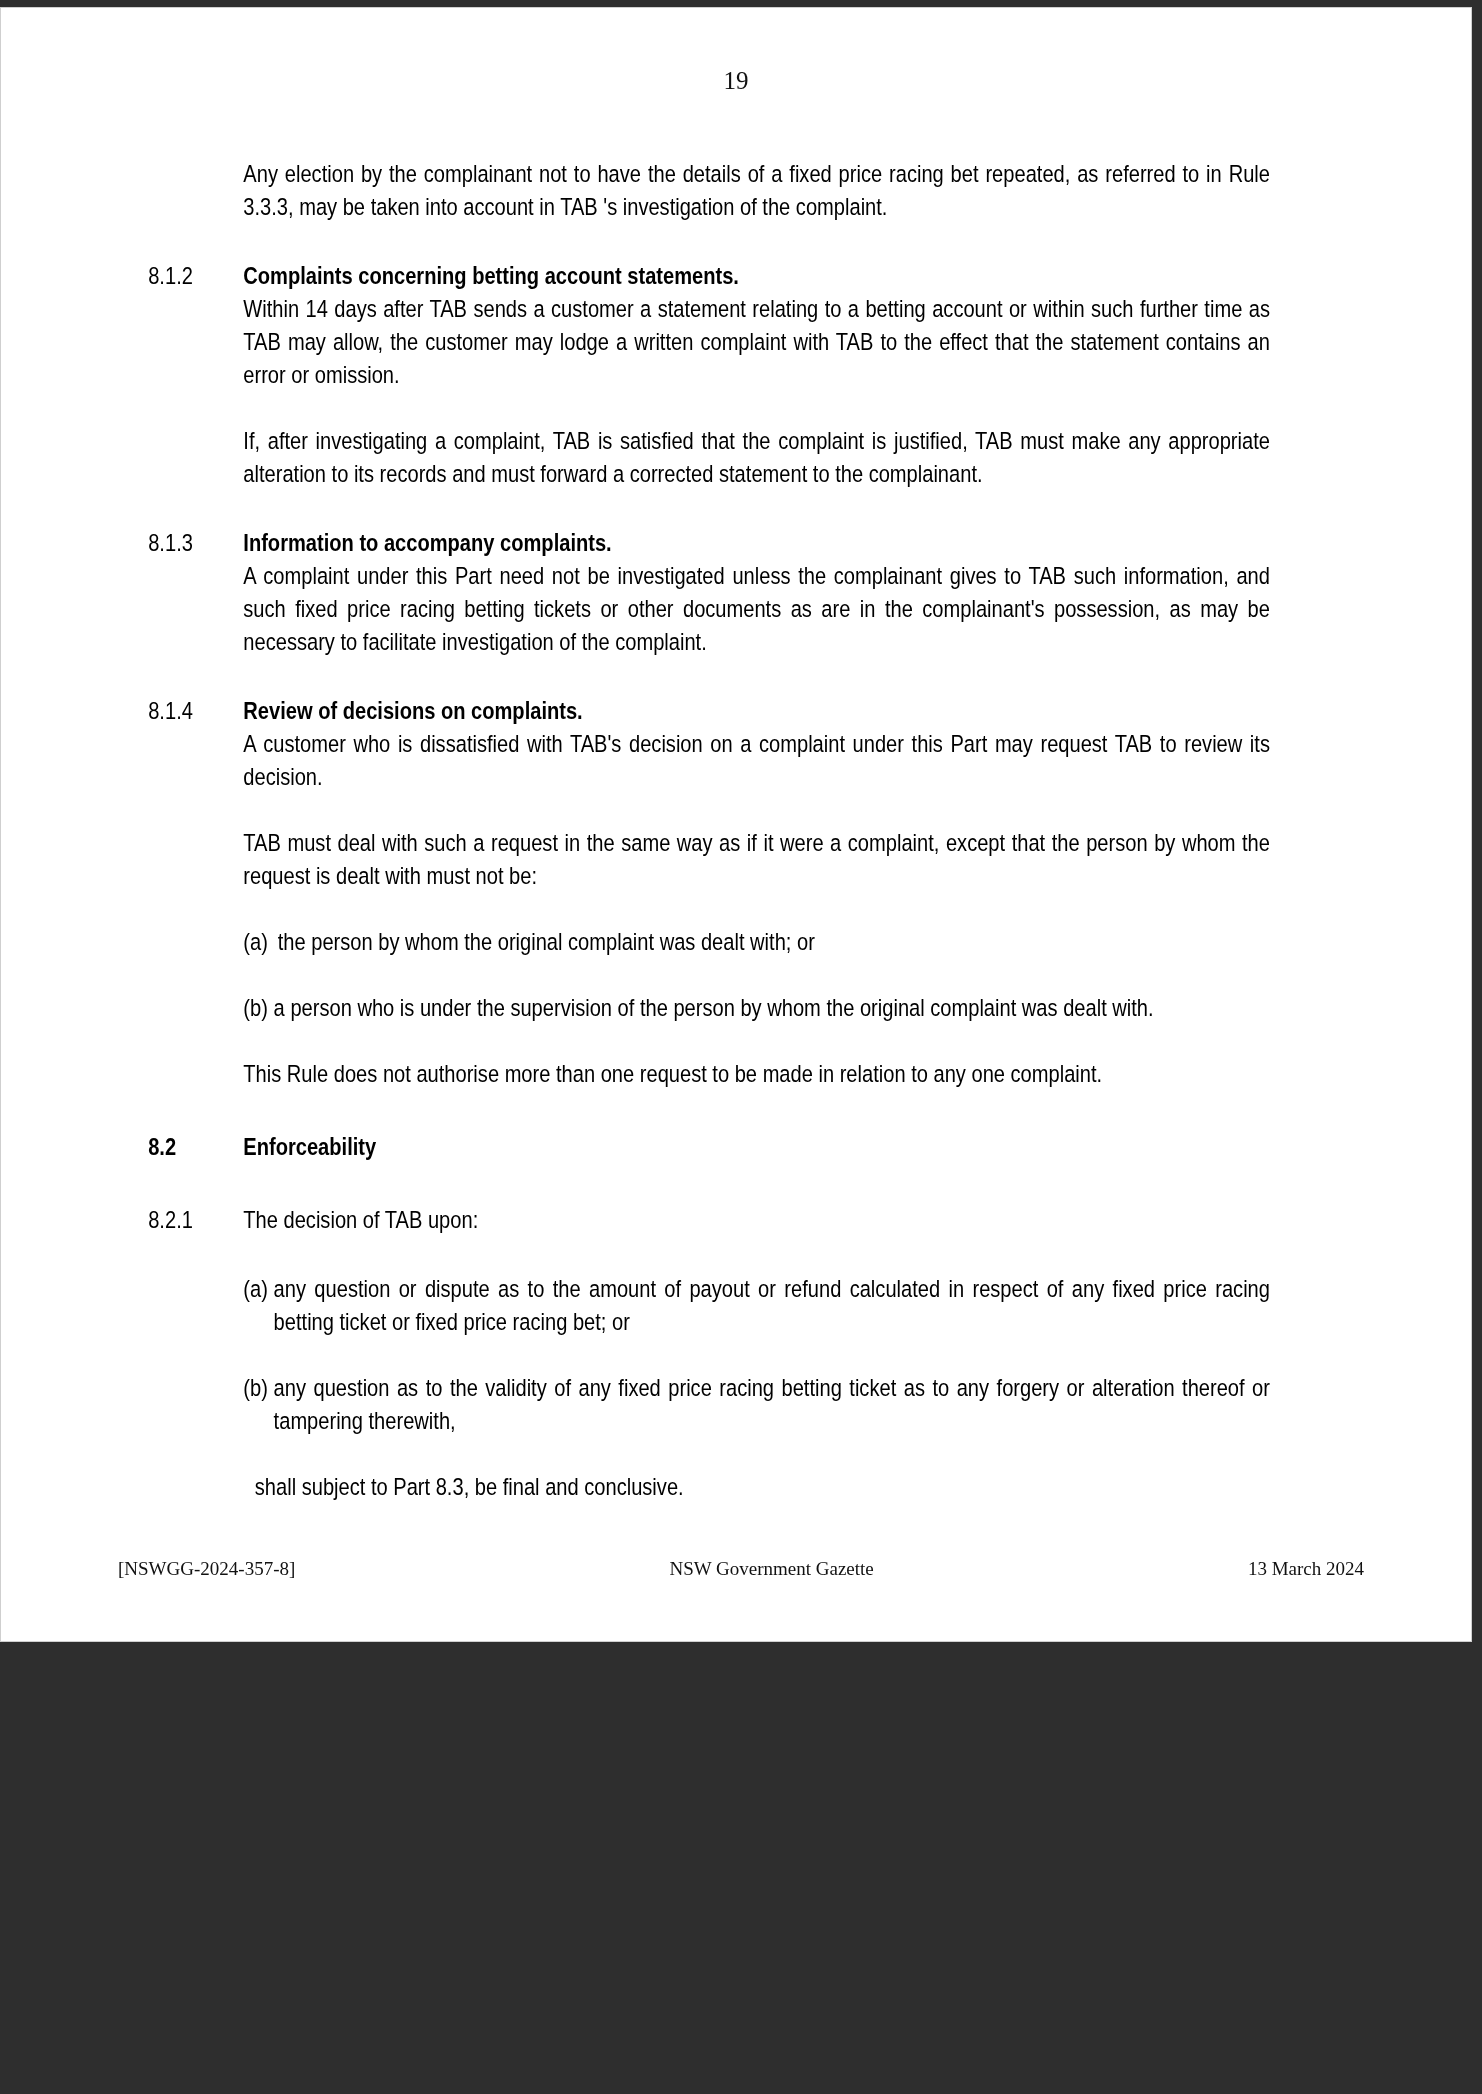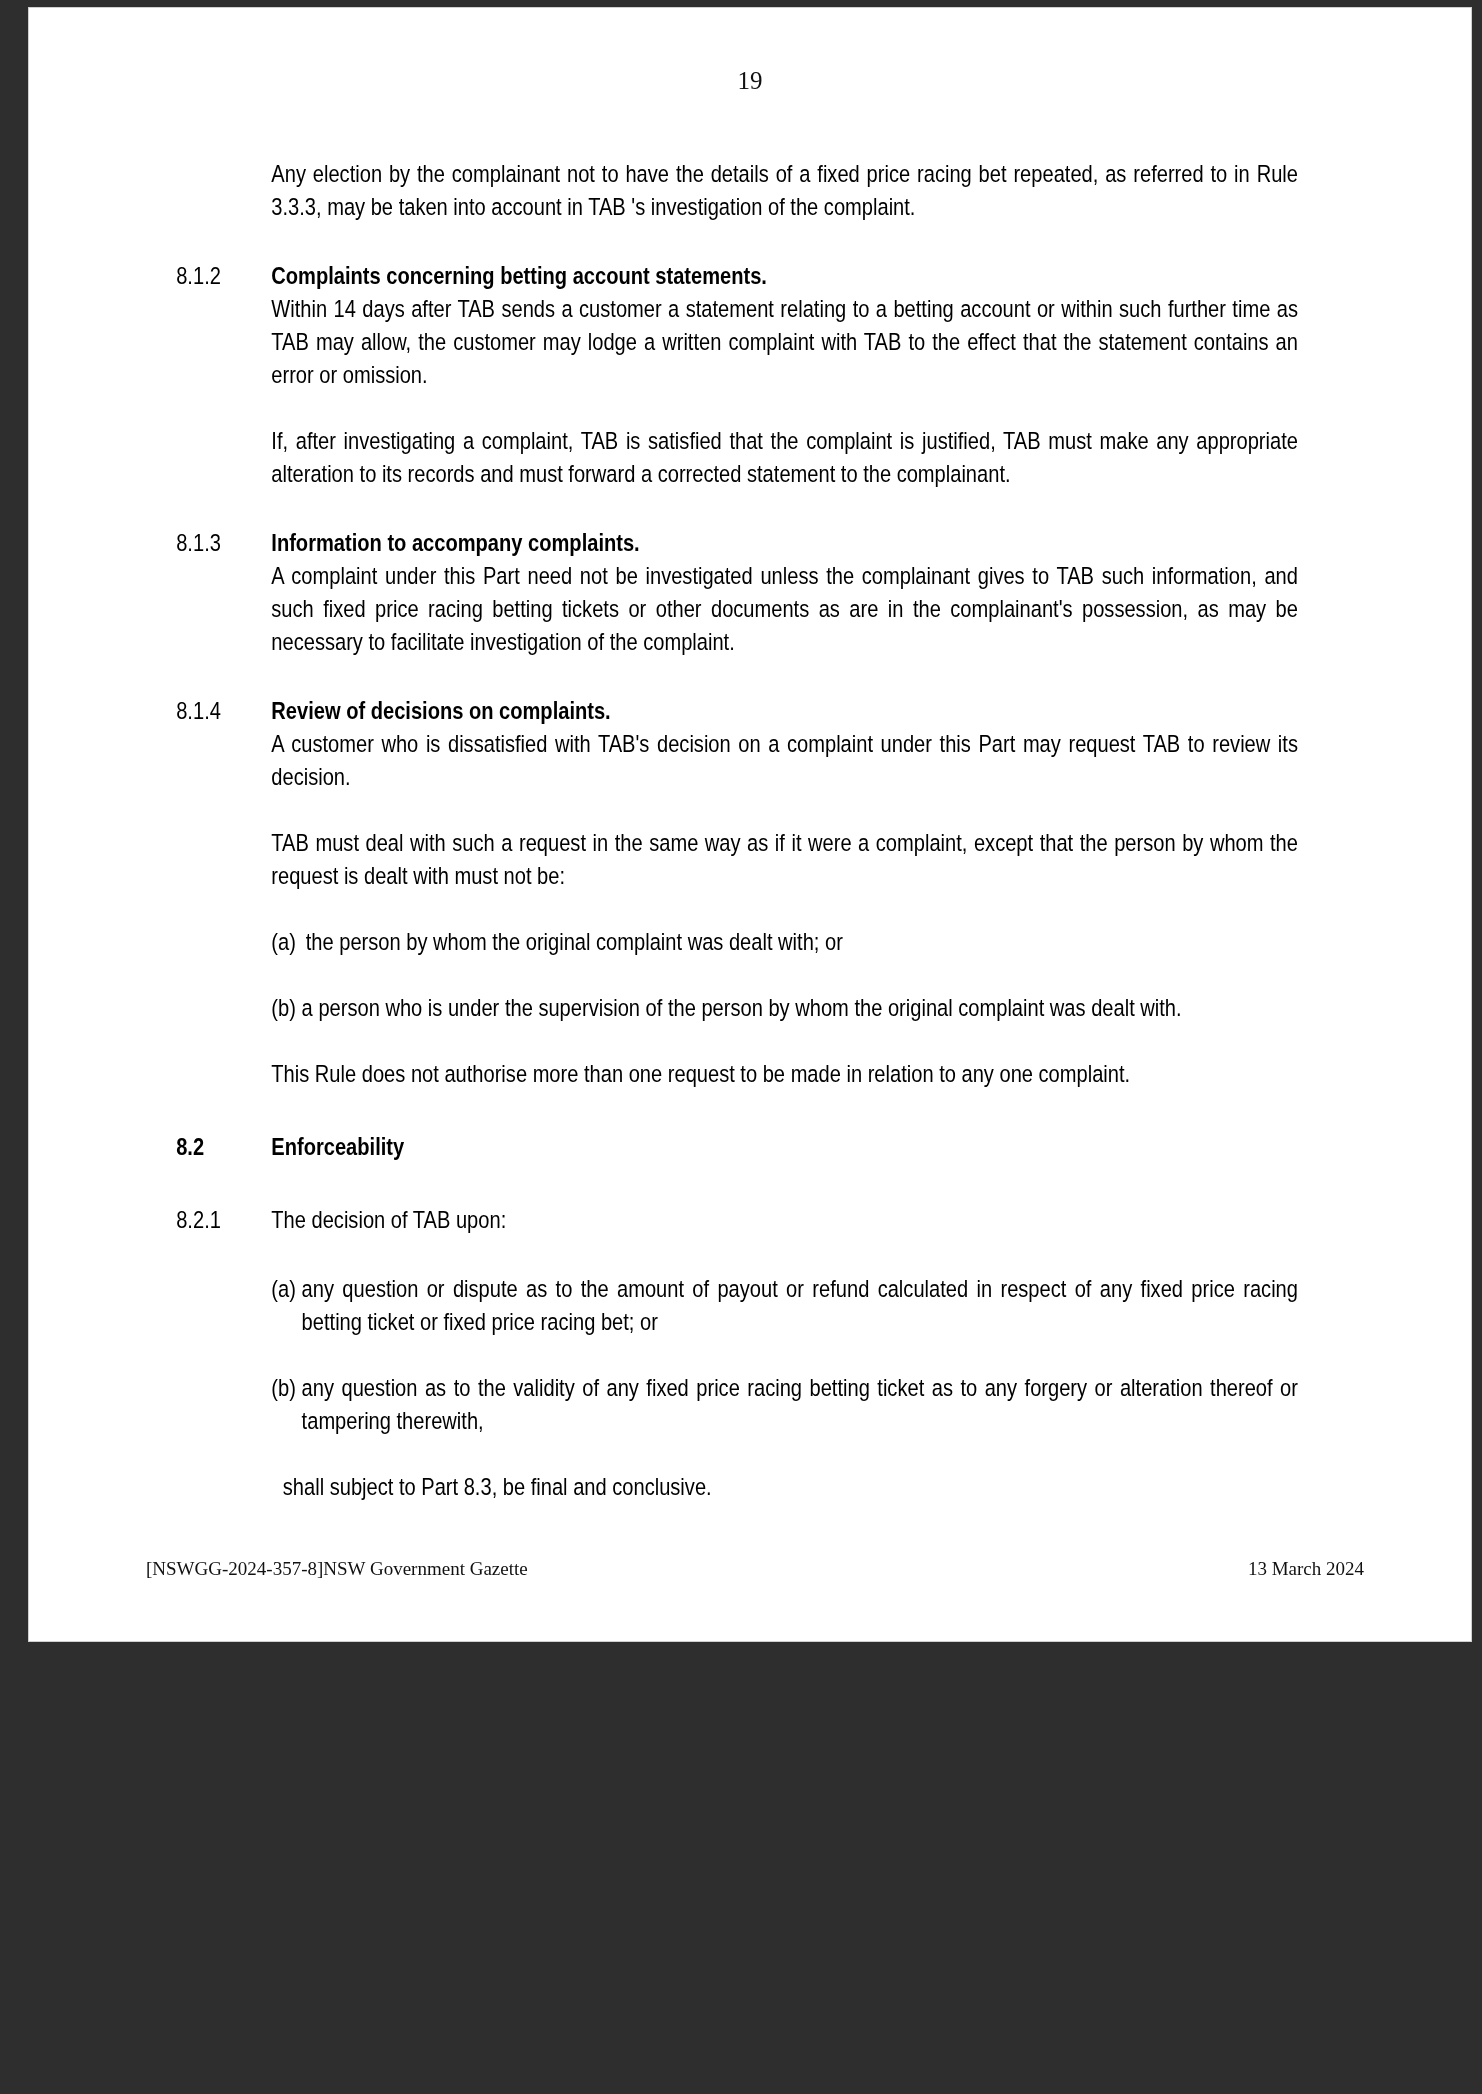--- a/index.html
+++ b/index.html
@@ -12,21 +12,21 @@
     height: 2094px;
     overflow: hidden;
   }
   .page-frame {
     position: absolute;
     left: 0; top: 0;
     width: 1482px;
     height: 1650px;
     background: #2e2e2e;
     box-sizing: border-box;
-    padding: 7px 10px 8px 28px;
+    padding: 7px 10px 8px 0;
   }
   .page-sheet {
     position: relative;
     width: 100%;
     height: 100%;
     background: #ffffff;
     box-sizing: border-box;
     box-shadow: 0 0 0 1px #cfcfcf inset;
   }
 
@@ -105,21 +105,21 @@
     left: 118px;
     right: 108px;
     bottom: 62px;
     display: flex;
     justify-content: space-between;
     align-items: baseline;
     font-family: "Liberation Serif", "DejaVu Serif", serif;
     font-size: 19px;
     color: #111;
   }
-  .footer-center { flex: 1 1 auto; text-align: left; }
+  .footer-center { flex: 1 1 auto; text-align: center; }
   .footer-left, .footer-right { flex: 0 0 auto; white-space: nowrap; }
 </style>
 </head>
 <body>
 
 <div class="page-frame">
   <div class="page-sheet">
 
     <div class="page-number">19</div>
 

